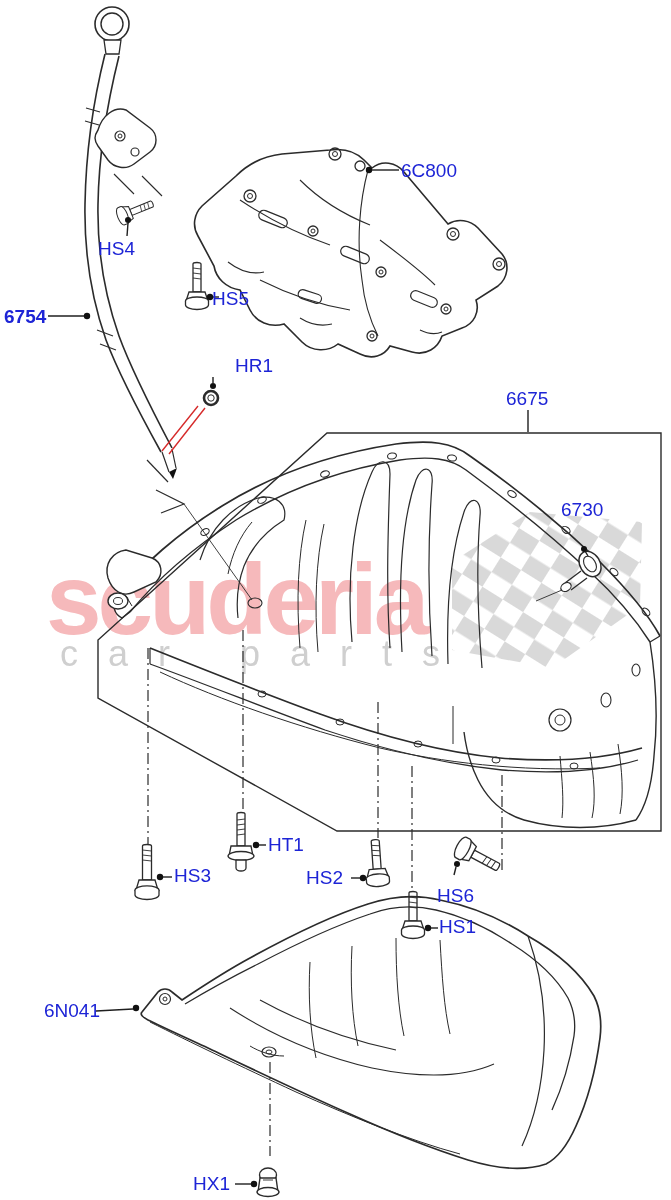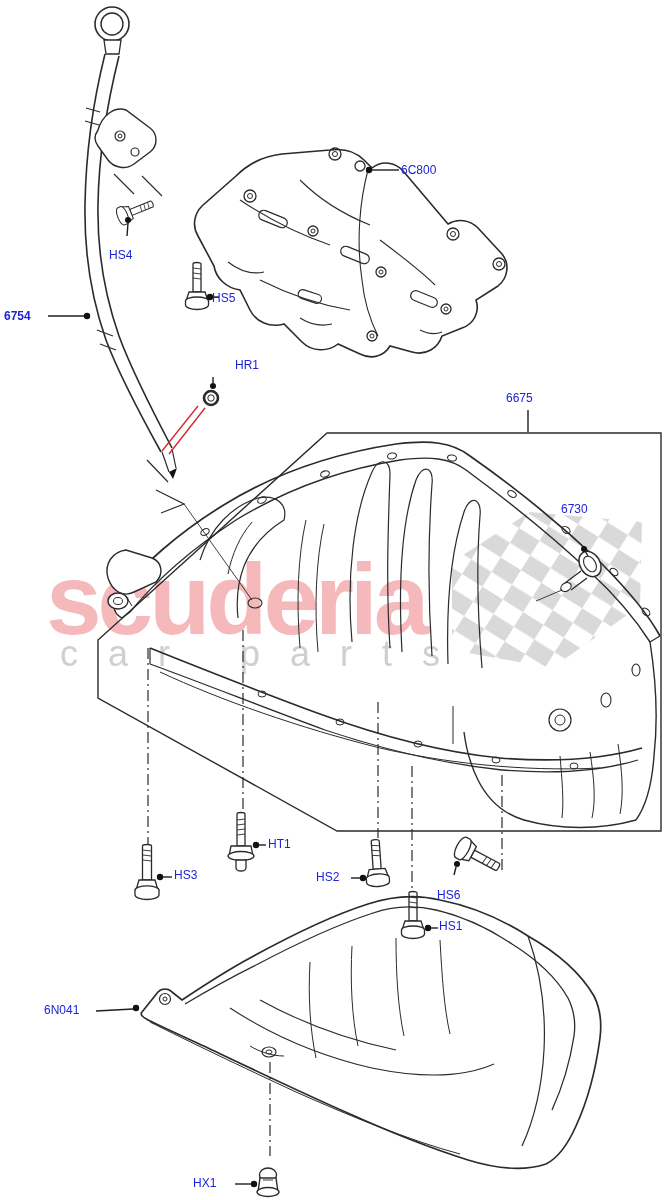--- a/index.html
+++ b/index.html
@@ -1,19 +1,19 @@
 <!DOCTYPE html>
 <html><head>
 <meta charset="utf-8">
 <style>
   html,body{margin:0;padding:0;background:#ffffff;}
   #stage{position:relative;width:671px;height:1200px;background:#ffffff;overflow:hidden;
          font-family:"Liberation Sans", sans-serif;}
   #art{position:absolute;left:0;top:0;}
-  .plabel{position:absolute;font-size:12px;line-height:19px;color:#1d24d6;white-space:nowrap;
+  .plabel{position:absolute;font-size:19px;line-height:19px;color:#1d24d6;white-space:nowrap;
           font-family:"Liberation Sans", sans-serif;cursor:pointer;text-align:right;}
   .wm-brand{font-family:"Liberation Sans", sans-serif;font-weight:bold;font-size:100px;
             letter-spacing:-4px;fill:#f6b9bb;}
   .wm-tag{font-family:"Liberation Sans", sans-serif;font-size:36px;letter-spacing:30px;fill:#cfcfcf;}
   .ln{stroke:#2b2b2b;fill:none;}
   .lnf{stroke:#2b2b2b;fill:#ffffff;}
   .dashdot{stroke:#2b2b2b;fill:none;stroke-width:1.2;stroke-dasharray:11 4 2 4;}
   .leader{stroke:#1f1f1f;stroke-width:1.4;fill:none;}
   .dot{fill:#111111;stroke:none;}
   .red{stroke:#d62b2b;stroke-width:1.4;fill:none;}
@@ -282,27 +282,27 @@
     <path class="leader" d="M96,1011 L133,1009"></path>
         <circle class="dot" cx="136" cy="1008" r="3.2"></circle>
   </g>
   <g>
     <path class="leader" d="M235,1184 L251,1184"></path>
         <circle class="dot" cx="254" cy="1184" r="3.2"></circle>
   </g>
 </svg>
 
   <div class="plabel" style="left:4px;top:307px;font-weight:bold;">6754</div>
-  <div class="plabel" style="left:109px;top:239px;margin-top:7px;">HS4</div>
+  <div class="plabel" style="left:98px;top:239px;">HS4</div>
   <div class="plabel" style="left:212px;top:289px;">HS5</div>
   <div class="plabel" style="left:401px;top:161px;">6C800</div>
   <div class="plabel" style="left:195px;top:356px;margin-left:40px;">HR1</div>
   <div class="plabel" style="left:506px;top:389px;">6675</div>
   <div class="plabel" style="left:561px;top:500px;">6730</div>
   <div class="plabel" style="left:268px;top:835px;">HT1</div>
   <div class="plabel" style="left:174px;top:866px;">HS3</div>
-  <div class="plabel" style="left:316px;top:868px;">HS2</div>
+  <div class="plabel" style="left:306px;top:868px;">HS2</div>
   <div class="plabel" style="left:437px;top:878px;margin-top:8px;">HS6</div>
   <div class="plabel" style="left:439px;top:917px;">HS1</div>
   <div class="plabel" style="left:44px;top:1001px;">6N041</div>
   <div class="plabel" style="left:193px;top:1174px;">HX1</div>
 
 </div>
 
 </body></html>

